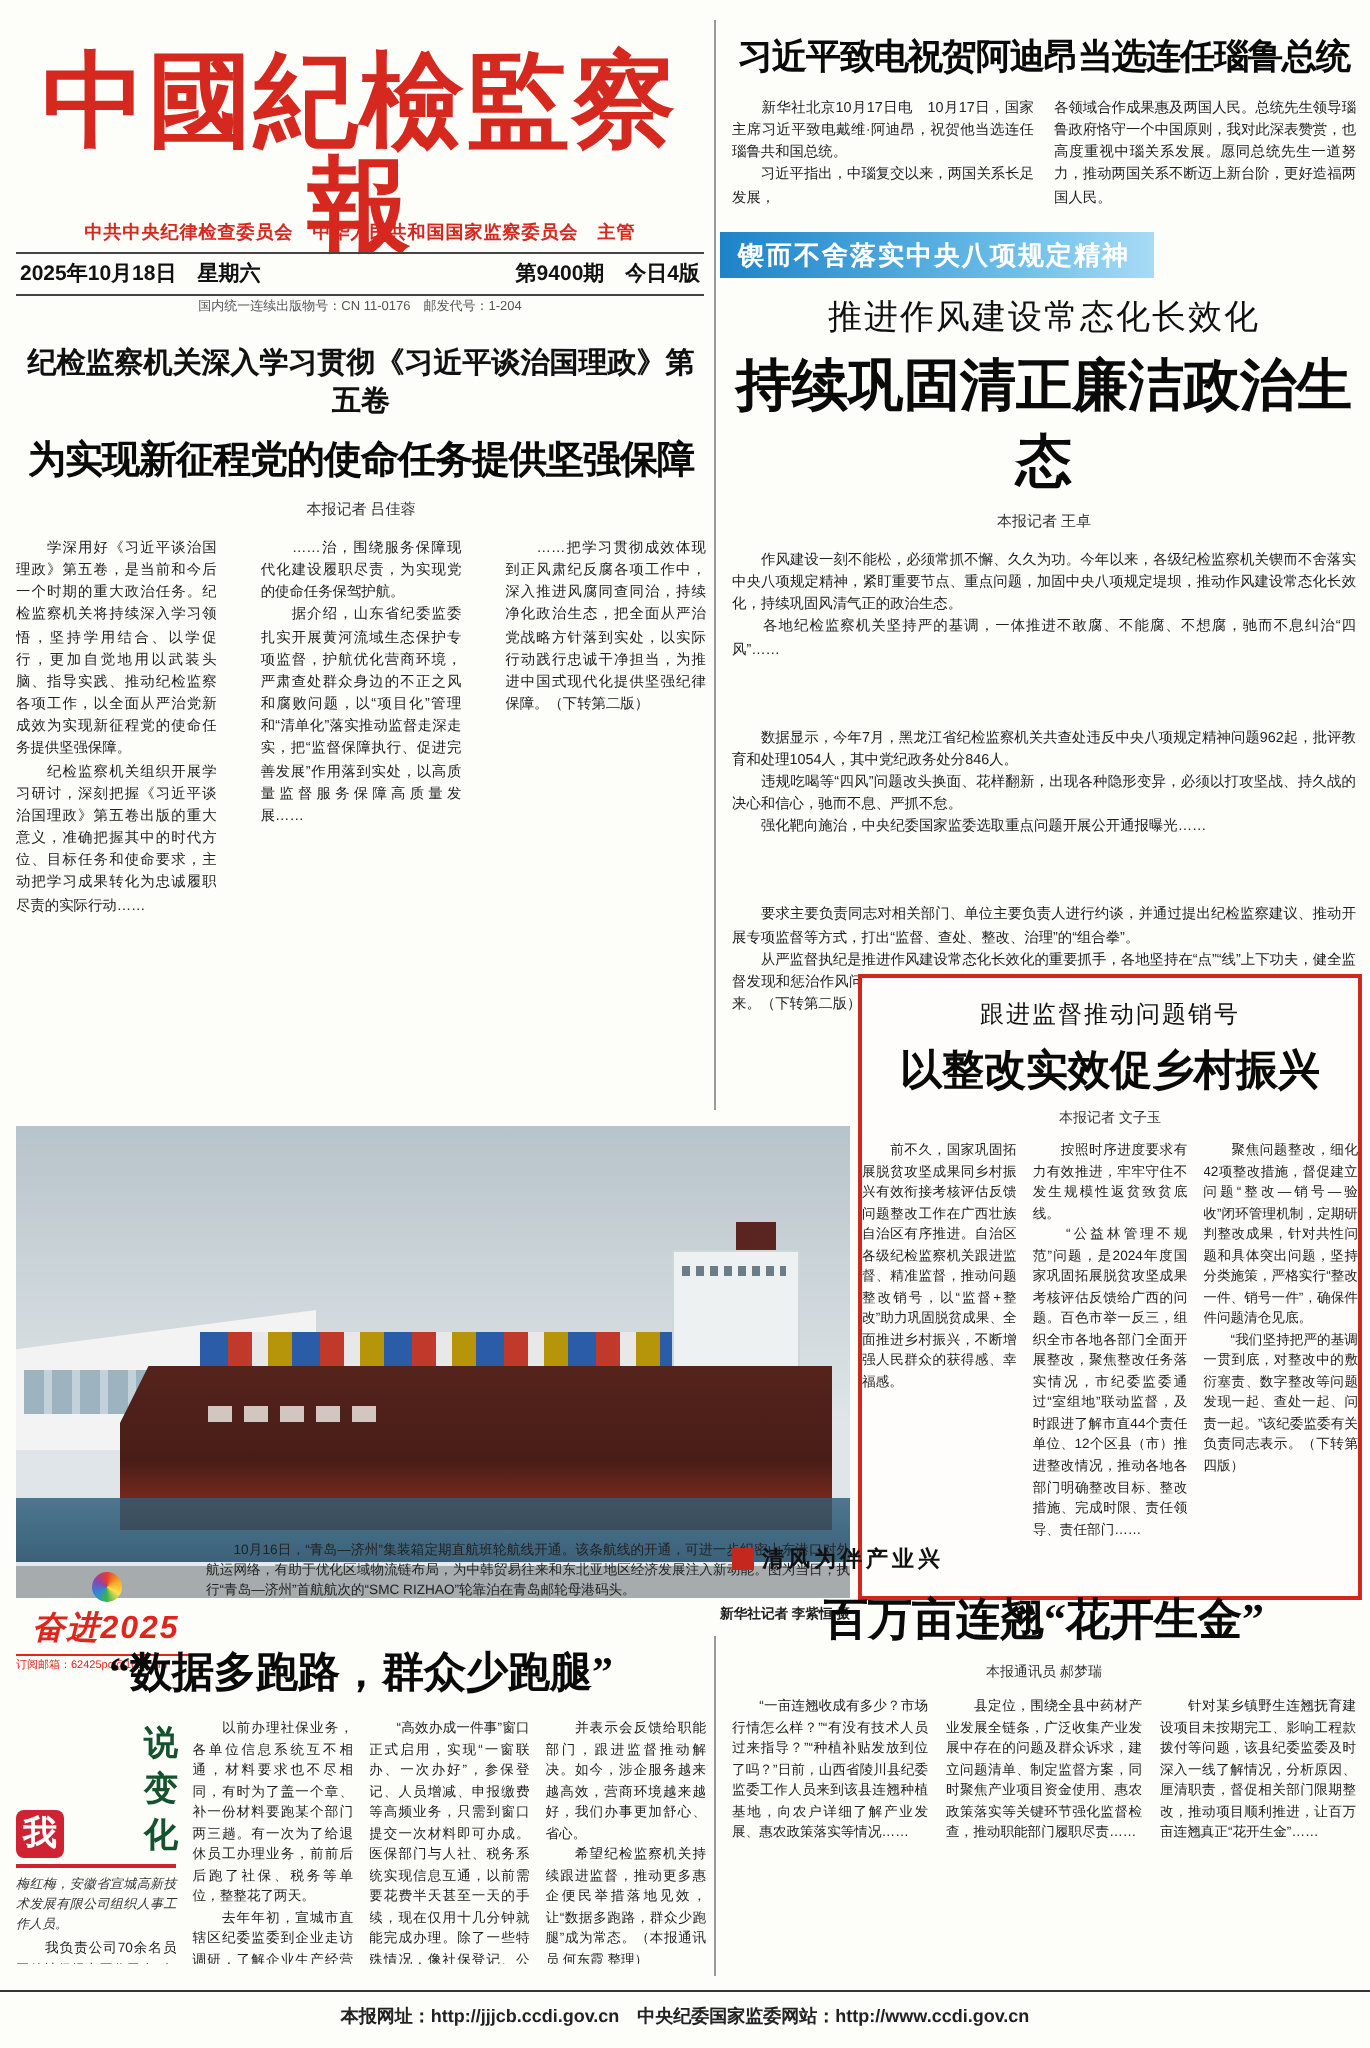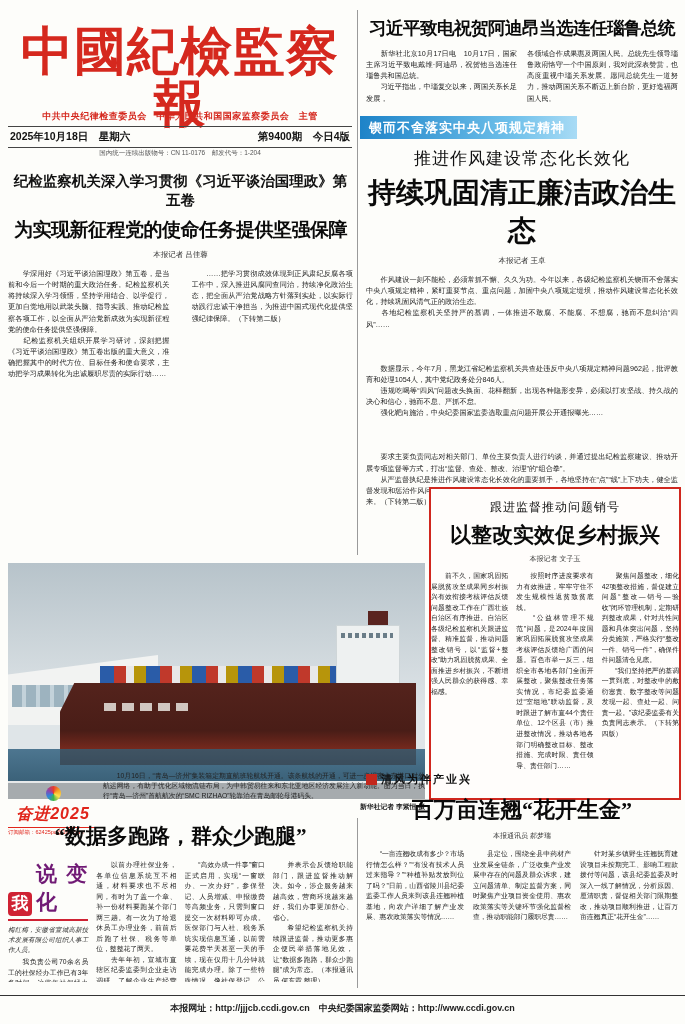--- a/index.html
+++ b/index.html
@@ -28,21 +28,21 @@
   .ph{position:absolute;}
   
   .fenjin{display:flex;flex-direction:column;justify-content:center;}
   .fenjin-top{display:flex;align-items:center;gap:3px;flex-direction:column;}
   .fenjin-circle{width:15px;height:15px;border-radius:50%;background:conic-gradient(#e63b2e,#f5a623,#ffe14d,#3cb44b,#2e86de,#8e44ad,#e63b2e);flex:0 0 auto;}
   .fenjin-text{color:#e0251b;font-weight:bold;font-style:italic;font-size:16px;letter-spacing:1px;}
   .fenjin-sub{color:#e0251b;font-size:5.5px;border-top:1.5px solid #e0251b;margin-top:2px;padding-top:1px;white-space:nowrap;}
   
   .badge-row{display:flex;align-items:flex-end;gap:4px;border-bottom:2px solid #cf2233;padding-bottom:3px;}
   .badge-wo{background:#cf2233;color:#fff;font-weight:bold;font-size:17px;width:24px;height:24px;line-height:24px;text-align:center;border-radius:4px;flex:0 0 auto;}
-  .badge-rest{color:#701a75;font-weight:900;font-size:21px;letter-spacing:1px;}
+  .badge-rest{color:#14532d;font-weight:900;font-size:17px;letter-spacing:1px;margin-left:36px;}
   .intro{font-size:6.5px;line-height:1.5;color:#333;font-style:italic;margin:4px 0 3px 0;}
   .seal{width:11px;height:11px;background:#c3271d;display:inline-block;margin-right:4px;flex:0 0 auto;}
   .vline{width:1px;background:#9a9a9a;}
   .hline{height:1px;background:#333;}
 </style>
 </head>
 <body>
 
 <div class="page">
 
@@ -82,20 +82,22 @@
     </div>
   </div>
 
   <div class="abs" style="left:8px;top:172px;width:345px;">
     <div class="ctr serif" style="font-size:14.5px;font-weight:bold;">纪检监察机关深入学习贯彻《习近平谈治国理政》第五卷</div>
     <div class="hl ctr" style="font-size:19px;margin-top:7px;letter-spacing:-0.5px;">为实现新征程党的使命任务提供坚强保障</div>
     <div class="ctr byline" style="font-size:7.5px;margin-top:7px;">本报记者 吕佳蓉</div>
     <div class="colrow just" style="margin-top:8px;gap:22px;height:288px;overflow:hidden;">
       <div class="bodytext">　　学深用好《习近平谈治国理政》第五卷，是当前和今后一个时期的重大政治任务。纪检监察机关将持续深入学习领悟，坚持学用结合、以学促行，更加自觉地用以武装头脑、指导实践、推动纪检监察各项工作，以全面从严治党新成效为实现新征程党的使命任务提供坚强保障。
 　　纪检监察机关组织开展学习研讨，深刻把握《习近平谈治国理政》第五卷出版的重大意义，准确把握其中的时代方位、目标任务和使命要求，主动把学习成果转化为忠诚履职尽责的实际行动……</div>
+      <div class="bodytext">　　……治，围绕服务保障现代化建设履职尽责，为实现党的使命任务保驾护航。
+　　据介绍，山东省纪委监委扎实开展黄河流域生态保护专项监督，护航优化营商环境，严肃查处群众身边的不正之风和腐败问题，以“项目化”管理和“清单化”落实推动监督走深走实，把“监督保障执行、促进完善发展”作用落到实处，以高质量监督服务保障高质量发展……</div>
       <div class="bodytext">　　……把学习贯彻成效体现到正风肃纪反腐各项工作中，深入推进风腐同查同治，持续净化政治生态，把全面从严治党战略方针落到实处，以实际行动践行忠诚干净担当，为推进中国式现代化提供坚强纪律保障。（下转第二版）</div>
     </div>
   </div>
 
   <div class="abs photo" style="left:8px;top:563px;width:417px;height:236px;">
     <div class="ph" style="left:0;top:0;width:100%;height:186px;background:linear-gradient(#b7c3ca,#dfe5e8 80%);"></div>
     <div class="ph" style="left:0;top:92px;width:150px;height:70px;background:#f2f3f2;clip-path:polygon(0 28%,100% 0,100% 100%,0 100%);"></div>
     <div class="ph" style="left:4px;top:122px;width:140px;height:22px;background:repeating-linear-gradient(90deg,#9db3bf 0 10px,#c3d2da 10px 14px);"></div>
     <div class="ph" style="left:92px;top:103px;width:240px;height:18px;background:repeating-linear-gradient(90deg,#2a5ca8 0 14px,#c0392b 14px 26px,#e8e8e8 26px 34px,#b7950b 34px 46px);"></div>
     <div class="ph" style="left:328px;top:62px;width:62px;height:60px;background:#eef1f1;border:1px solid #cfd6d8;"></div>

